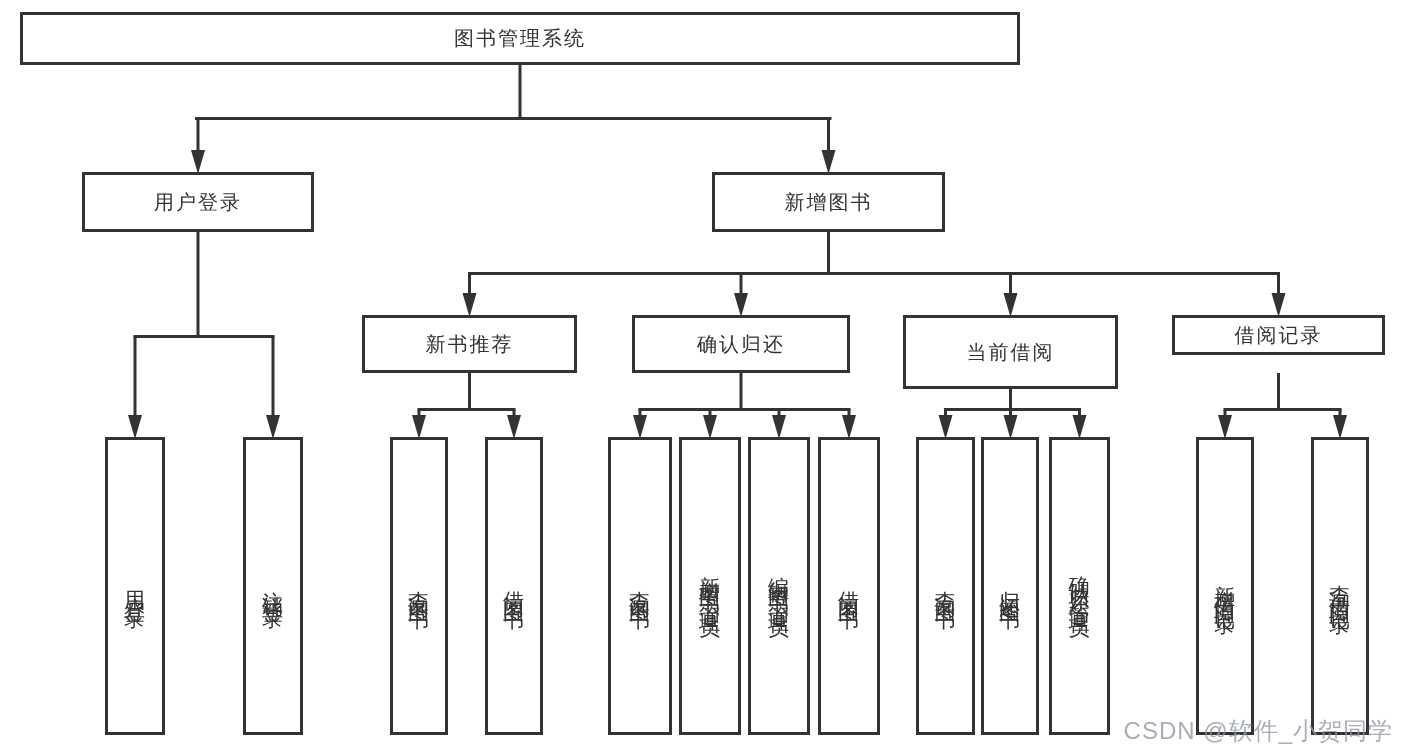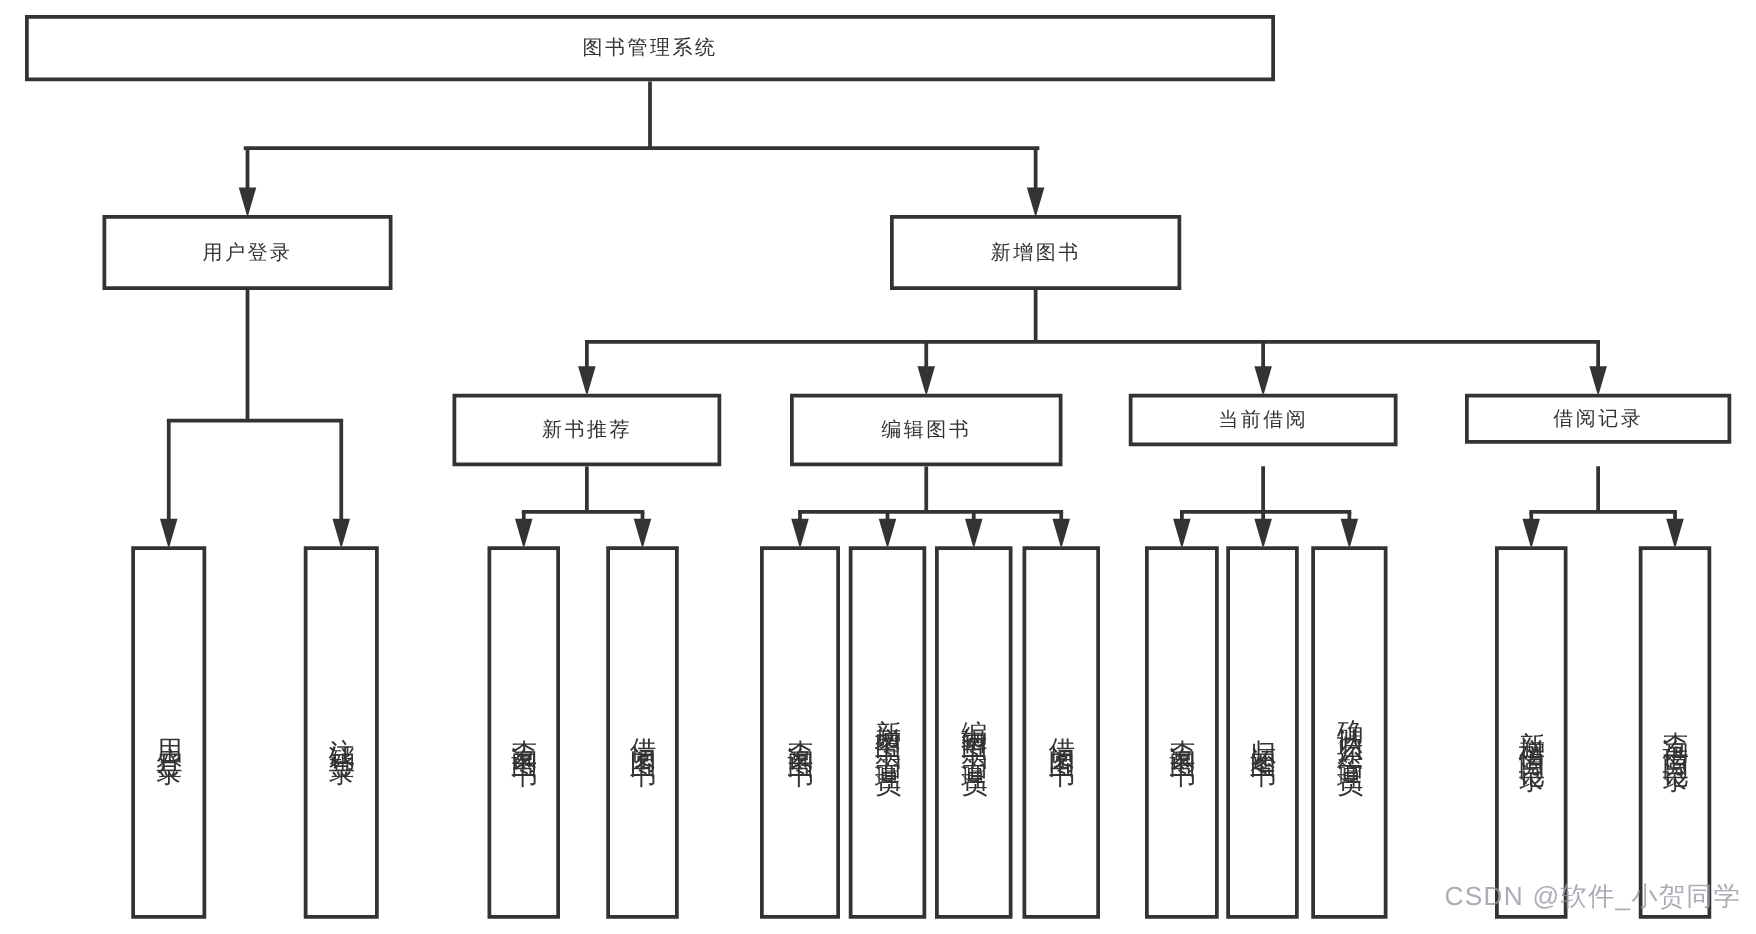--- a/index.html
+++ b/index.html
@@ -19,21 +19,21 @@
     position: absolute;
     box-sizing: border-box;
     border: 3px solid #333333;
     background: #ffffff;
     display: flex;
     align-items: center;
     justify-content: center;
     color: #333333;
   }
   .hnode {
-    font-size: 16px;
+    font-size: 20px;
     letter-spacing: 2px;
     white-space: nowrap;
     font-family: Liberation Mono, monospace;
   }
   .leaf {
     top: 437px;
     height: 298px;
   }
   .leaf .vtext {
     writing-mode: vertical-rl;
@@ -46,22 +46,22 @@
     position: absolute;
     left: 0;
     top: 0;
     width: 1405px;
     height: 747px;
     pointer-events: none;
   }
   .watermark {
     position: absolute;
     right: 12px;
-    bottom: 16px;
-    font-size: 21px;
+    bottom: 0;
+    font-size: 24px;
     color: rgba(148, 153, 163, 0.8);
     letter-spacing: 1px;
     z-index: 5;
     pointer-events: none;
     white-space: nowrap;
   }
 </style>
 </head>
 <body>
 
@@ -151,23 +151,23 @@
     <span>用户登录</span>
   </div>
   <div class="node hnode" style="left:712px; top:172px; width:233px; height:60px;">
     <span>新增图书</span>
   </div>
 
   <div class="node hnode" style="left:362px; top:315px; width:215px; height:58px;">
     <span>新书推荐</span>
   </div>
   <div class="node hnode" style="left:632px; top:315px; width:218px; height:58px;">
-    <span>编辑图书</span>
-  </div>
-  <div class="node hnode" style="left:903px; top:315px; width:215px; height:42px;">
+    <span>确认归还</span>
+  </div>
+  <div class="node hnode" style="left:903px; top:315px; width:215px; height:74px;">
     <span>当前借阅</span>
   </div>
   <div class="node hnode" style="left:1172px; top:315px; width:213px; height:40px;">
     <span>借阅记录</span>
   </div>
 
   <div class="node leaf" style="left:105px; width:60px;">
     <span class="vtext">用户登录</span>
   </div>
   <div class="node leaf" style="left:243px; width:60px;">

